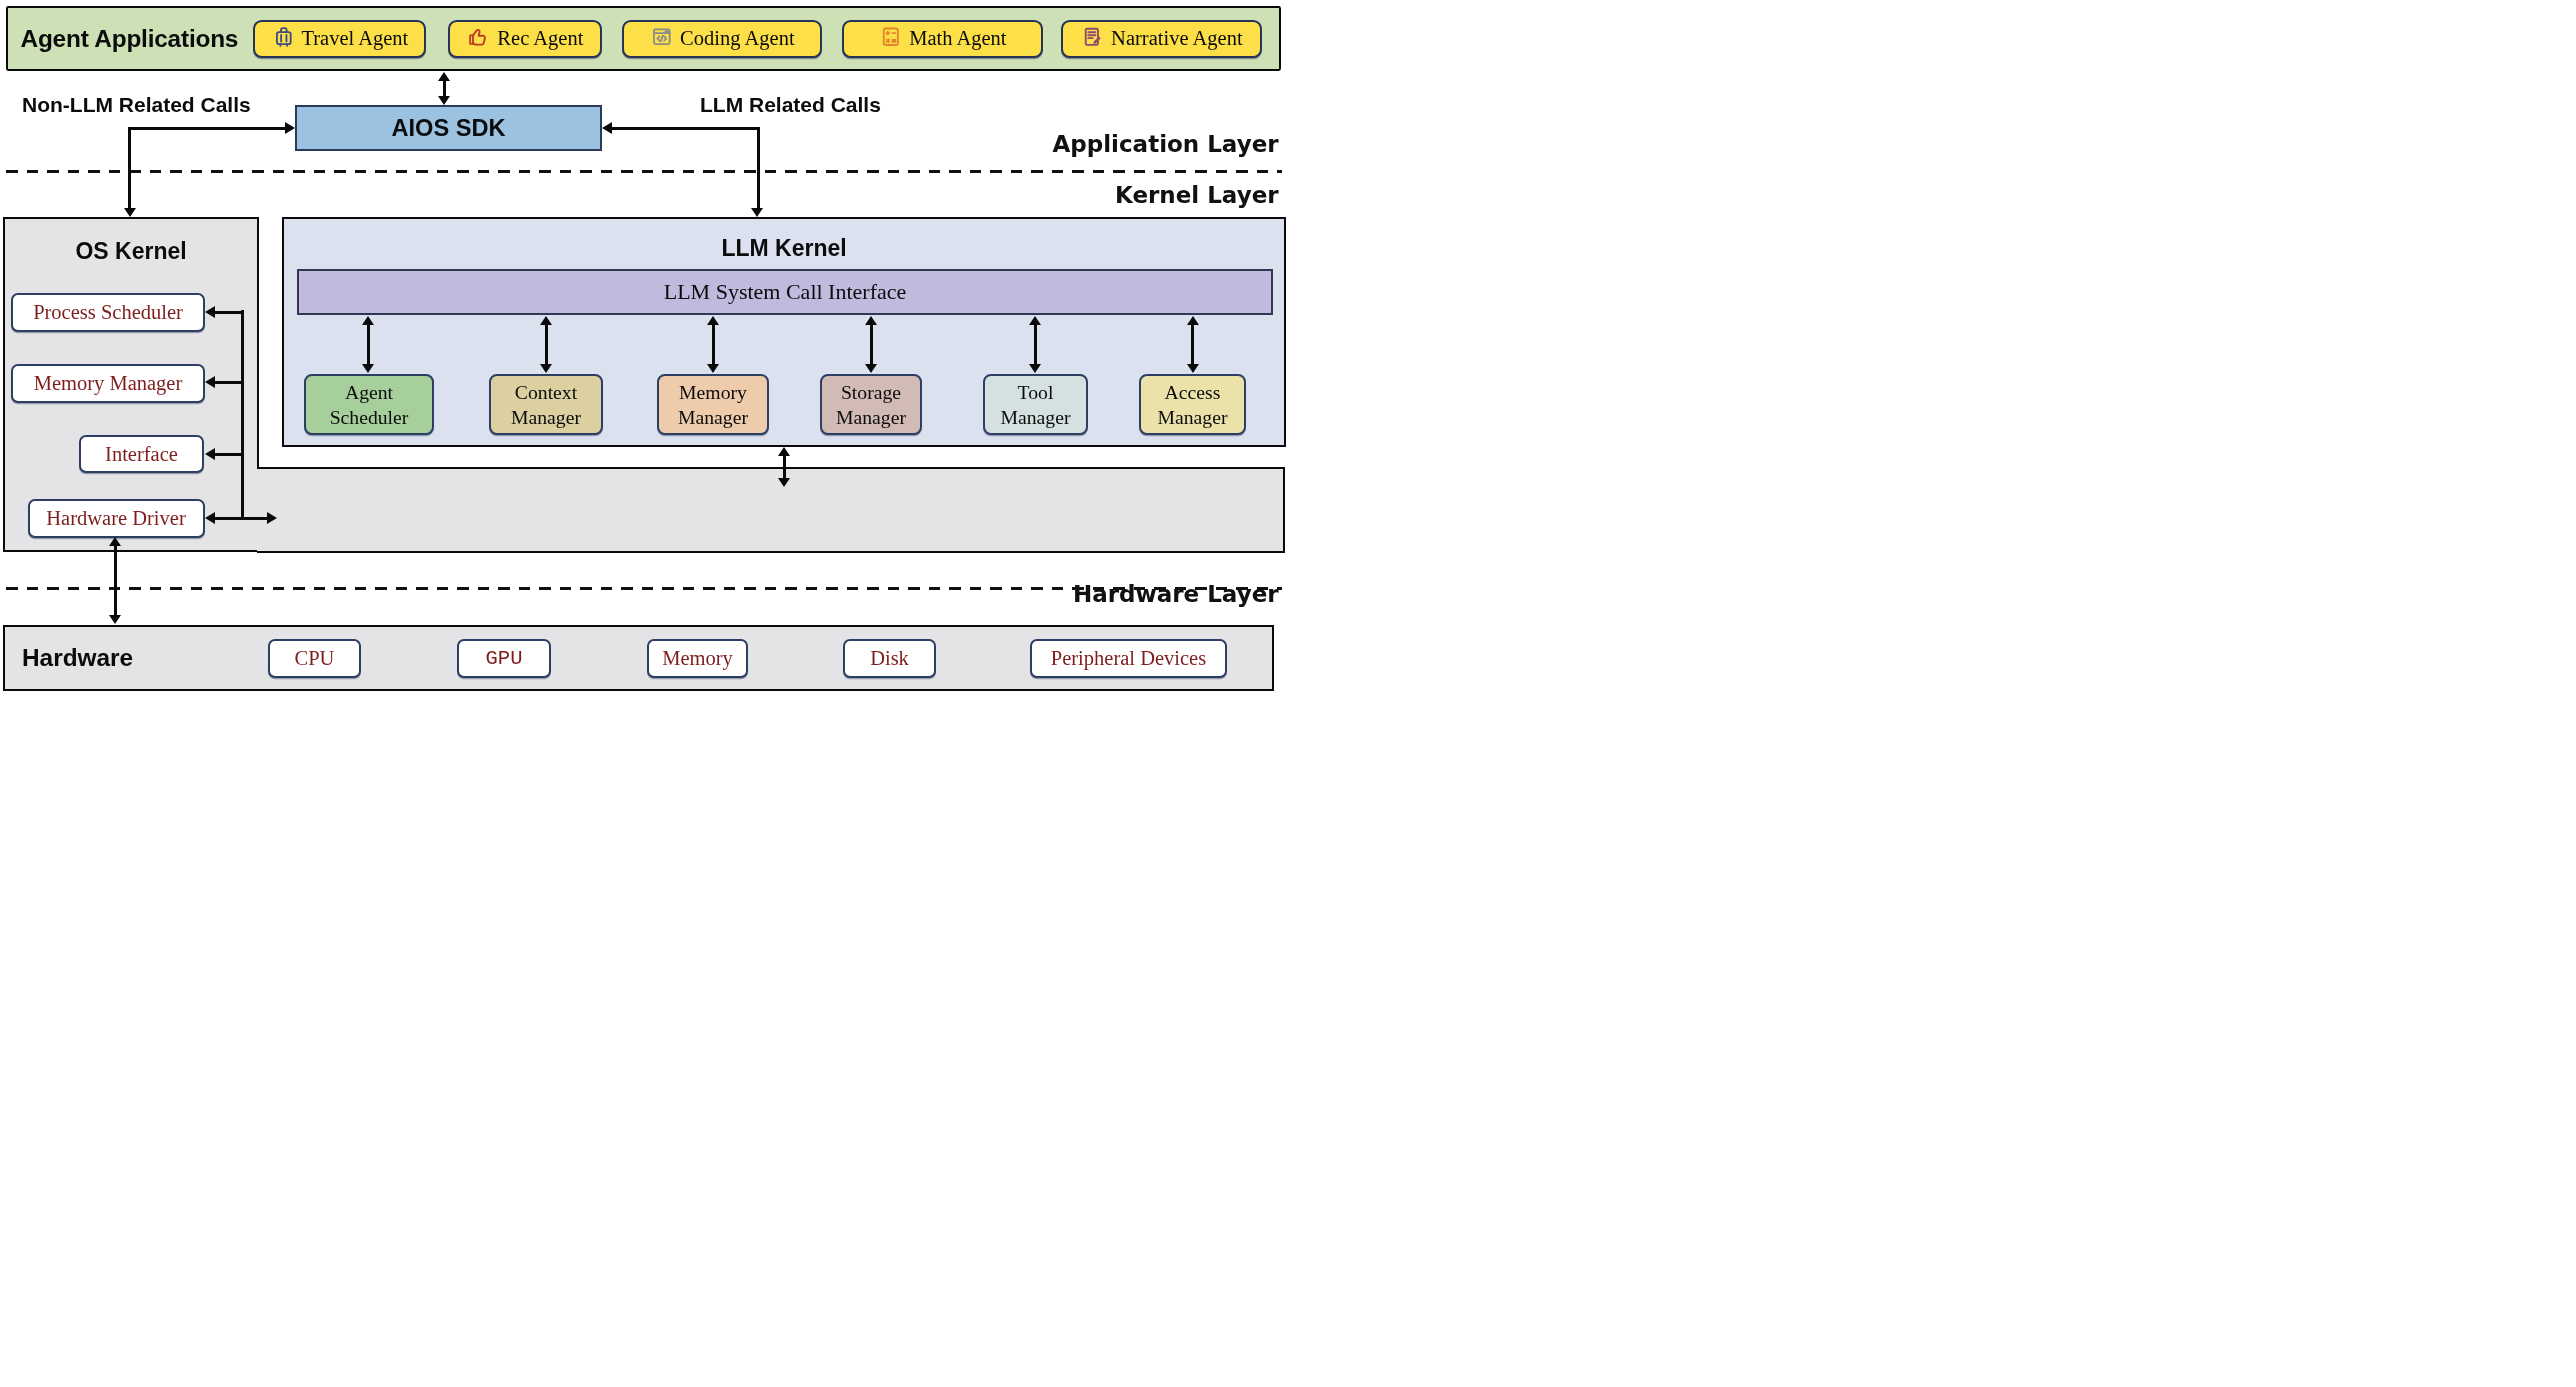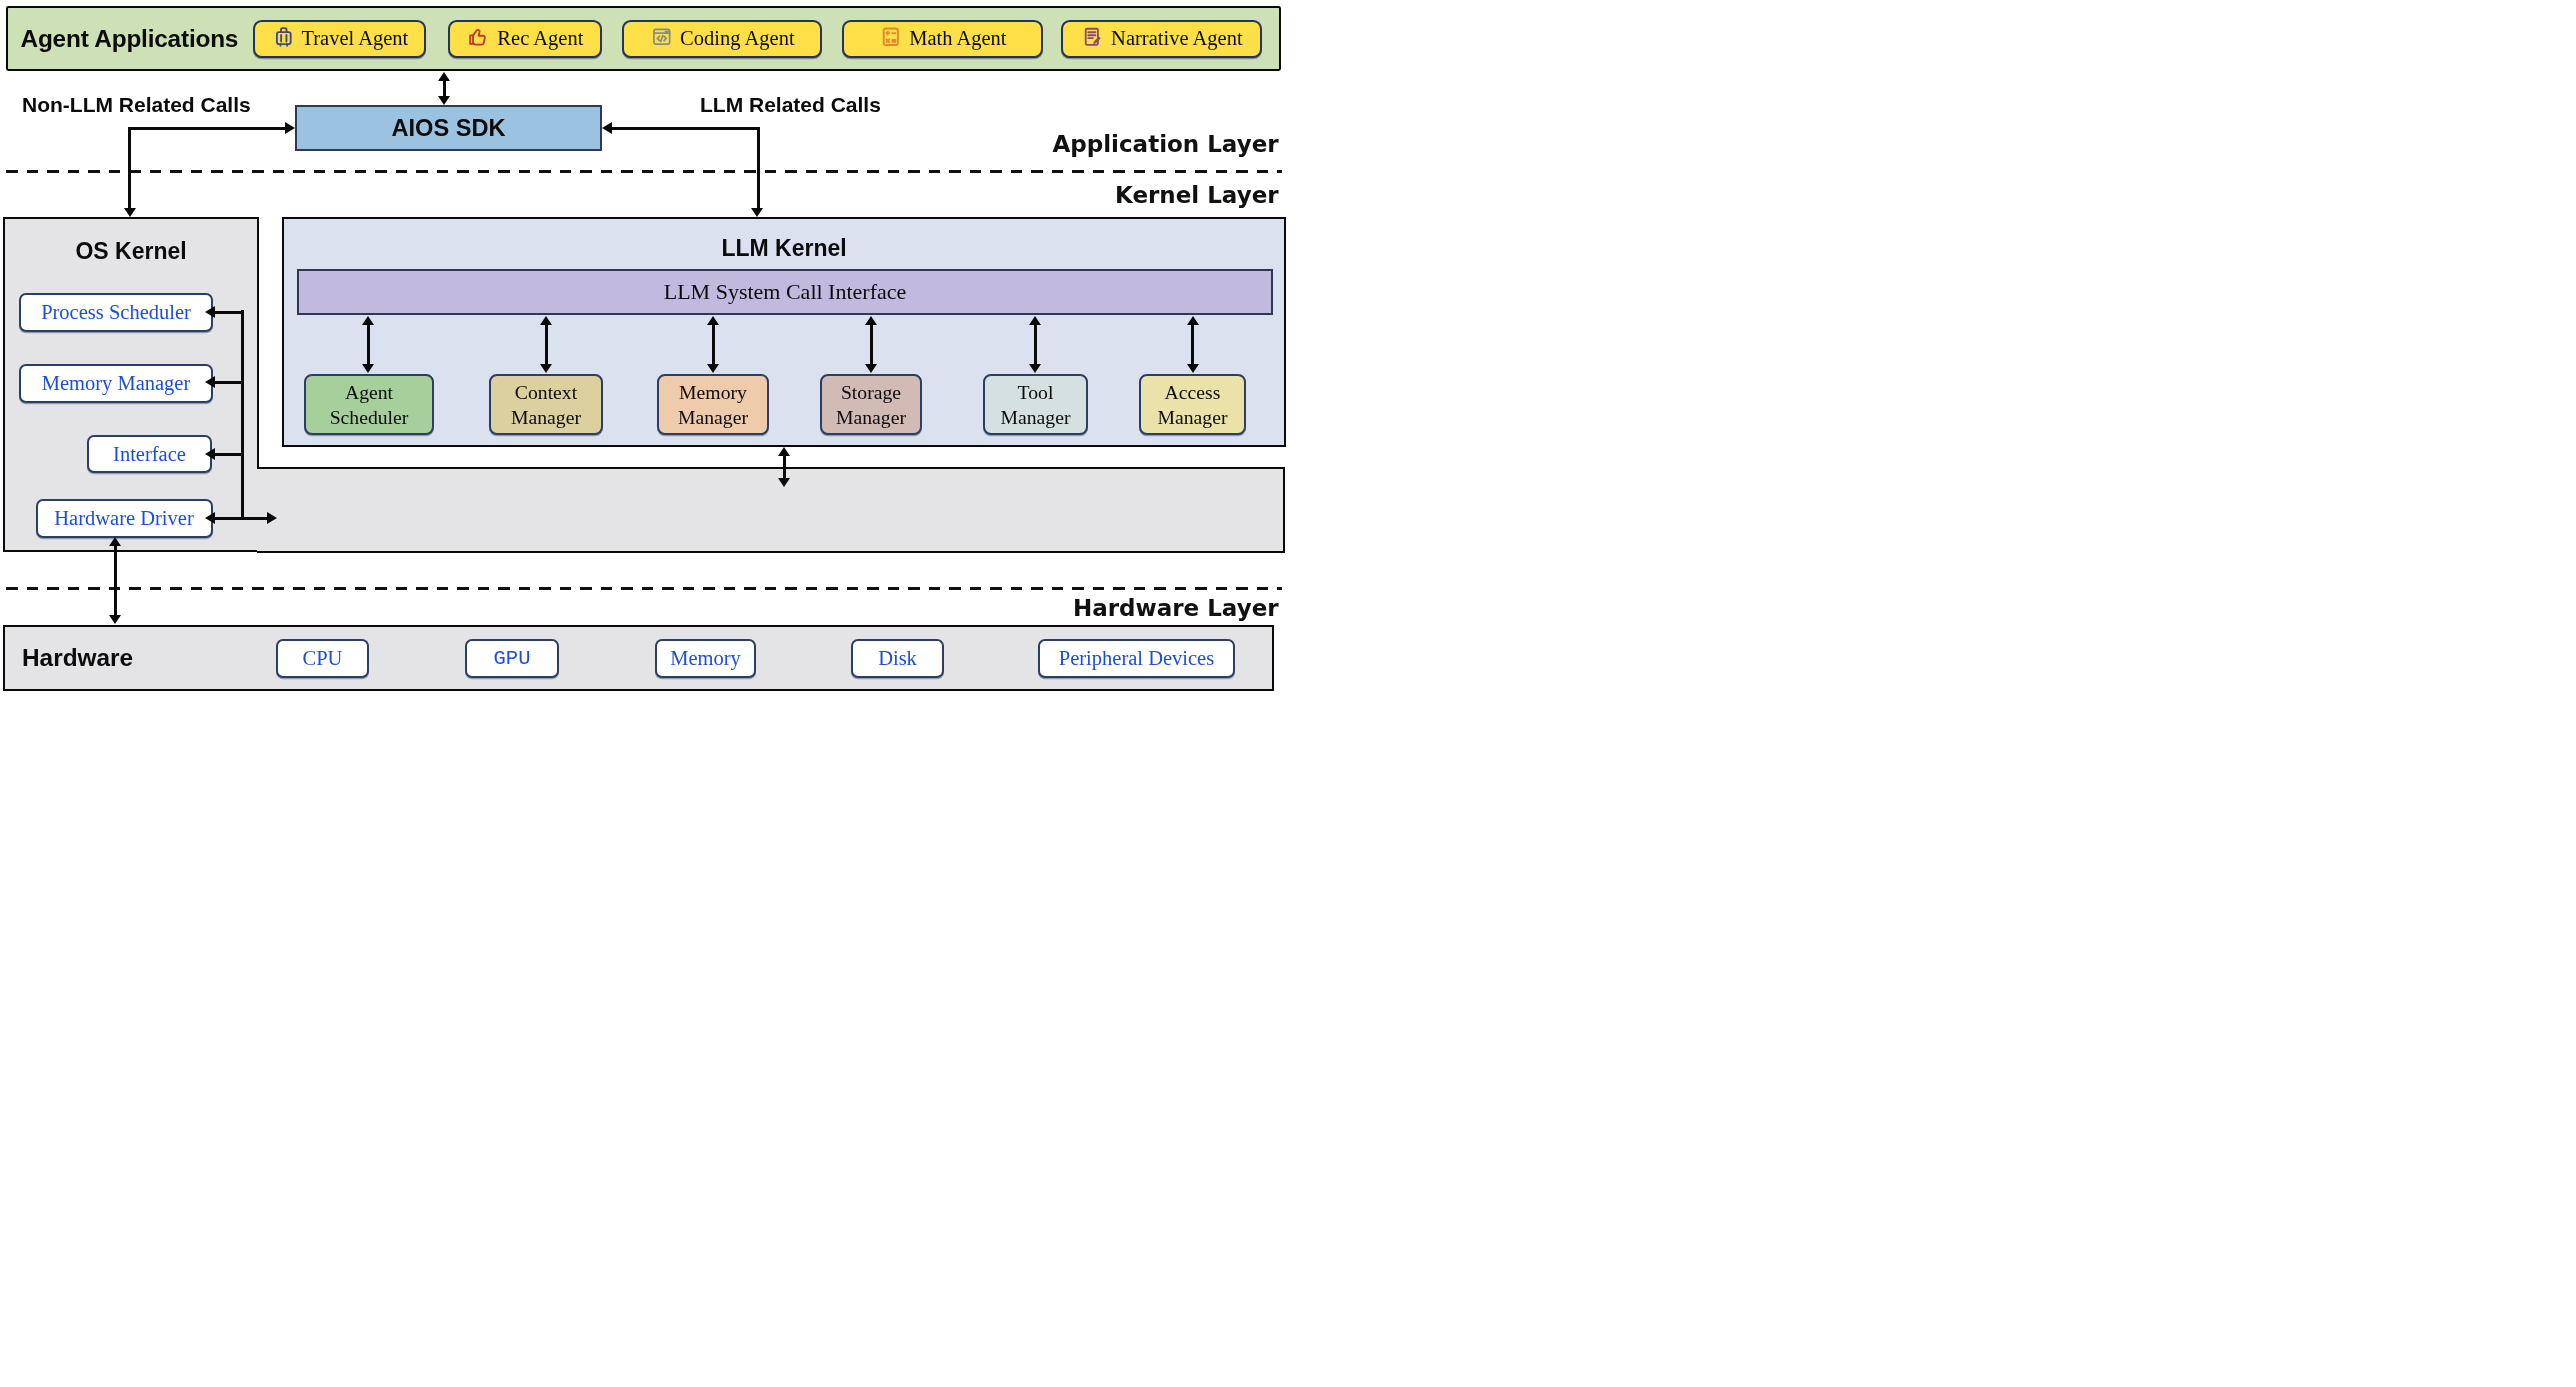--- a/index.html
+++ b/index.html
@@ -38,22 +38,22 @@
                  border:2.4px solid #0a0a0a;z-index:1;}
   .gray-strip{left:257px;top:467px;width:1028px;height:86px;background:#e4e3e6;
               border:2.4px solid #0a0a0a;border-left:none;z-index:2;}
   .llm-kernel-box{left:282px;top:217px;width:1004px;height:230px;background:#dce1f0;
                   border:2.4px solid #0a0a0a;z-index:1;}
   .panel-title{font-size:23px;font-weight:700;color:#0c0c0c;z-index:3;text-align:center;}
 
   
   .wbox{background:#ffffff;border:2px solid #2c3f63;border-radius:7px;z-index:3;
         display:flex;align-items:center;justify-content:center;
-        font-family:"Liberation Serif",serif;font-size:20.5px;color:#1d4ed8;
-        box-shadow:0 1.2px 0 rgba(38,51,87,.4);white-space:nowrap;margin-left:8px;}
+        font-family:"Liberation Serif",serif;font-size:20.5px;color:#7f1d1d;
+        box-shadow:0 1.2px 0 rgba(38,51,87,.4);white-space:nowrap;}
 
   
   .sci-bar{left:297px;top:269px;width:976px;height:46px;background:#c2b9df;
            border:2.4px solid #2e3850;z-index:3;display:flex;align-items:center;justify-content:center;
            font-family:"Liberation Serif",serif;font-size:22px;color:#0b0b0b;}
 
   
   .mgr{top:374px;height:61px;border:2px solid #2c3f63;border-radius:7.9px;z-index:3;
        display:flex;flex-direction:column;align-items:center;justify-content:center;
        font-family:"Liberation Serif",serif;font-size:19.7px;line-height:1.22;color:#0b0b0b;
@@ -242,21 +242,21 @@
 
   <div class="abs ah ah-up" style="left:1187px;top:316px;"></div>
   <div class="abs line" style="left:1191px;top:323px;width:2.7px;height:42px;"></div>
   <div class="abs ah ah-down" style="left:1187px;top:364px;"></div>
 
   <div class="abs ah ah-up" style="left:778px;top:447px;"></div>
   <div class="abs line" style="left:783px;top:455px;width:2.7px;height:25px;"></div>
   <div class="abs ah ah-down" style="left:778px;top:478px;"></div>
 
   <div class="abs dash" style="left:6.3px;top:587px;width:1276px;"></div>
-  <div class="abs layer-label" style="right:9.4px;top:595px;margin-left:46px;">Hardware Layer</div>
+  <div class="abs layer-label" style="right:9.4px;top:581px;margin-left:46px;">Hardware Layer</div>
 
   <div class="abs ah ah-up" style="left:109px;top:537px;"></div>
   <div class="abs line" style="left:114px;top:545px;width:2.7px;height:72px;"></div>
   <div class="abs ah ah-down" style="left:109px;top:615px;"></div>
 
   <div class="abs hw-box"></div>
   <div class="abs hw-title">Hardware</div>
 
   <div class="abs wbox" style="left:268px;top:639px;width:93px;height:39px;">CPU</div>
   <div class="abs wbox" style="left:457px;top:639px;width:94px;height:39px;font-family:Liberation Mono, monospace;">GPU</div>

